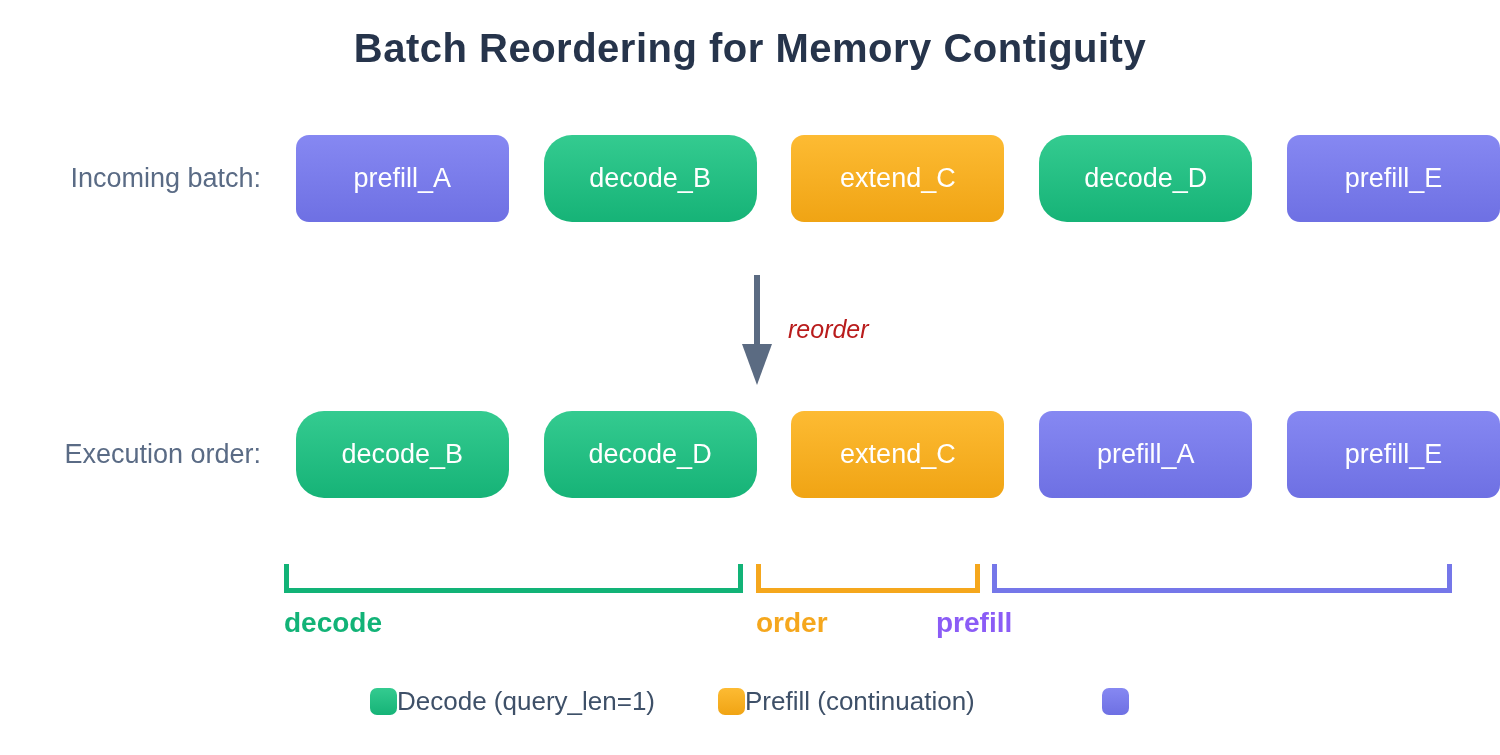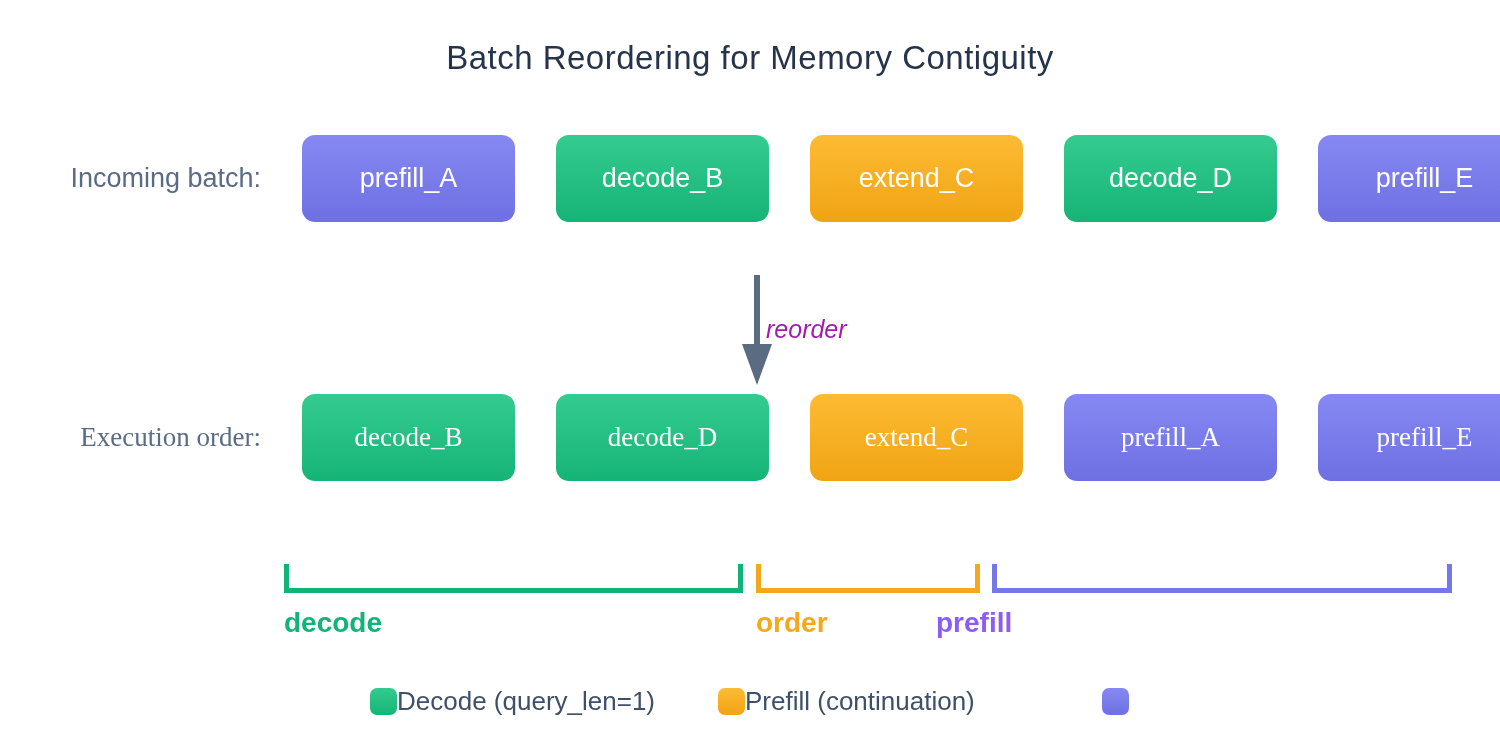--- a/index.html
+++ b/index.html
@@ -10,67 +10,67 @@
     background: #ffffff;
     font-family: "Liberation Sans", sans-serif;
     overflow: hidden;
   }
   .title {
     position: absolute;
     top: 26px;
     left: 0;
     width: 100%;
     text-align: center;
-    font-size: 33px;
-    font-weight: 400;
+    font-size: 40px;
+    font-weight: 700;
     color: #26344b;
     letter-spacing: 0.5px;
-    margin-top: 13px;
   }
   .batch-row {
     position: absolute;
     left: 0;
     width: 1500px;
     height: 87px;
     display: flex;
     align-items: center;
-    column-gap: 41px;
+    column-gap: 19px;
+    justify-content: space-between;
   }
   #row-incoming { top: 135px; }
-  #row-execution { top: 394px; font-family: Liberation Serif, serif; }
+  #row-execution { top: 411px; }
   .row-label {
     flex: none;
     width: 261px;
     text-align: right;
     font-size: 27px;
     color: #5a6b85;
   }
   .box {
     flex: none;
     width: 213px;
     height: 87px;
     border-radius: 13px;
     display: flex;
     align-items: center;
     justify-content: center;
     color: #ffffff;
     font-size: 27px;
   }
-  .bg-decode  { background: linear-gradient(180deg, #34cb90, #16b377); }
+  .bg-decode  { background: linear-gradient(180deg, #34cb90, #16b377); border-radius: 28px; }
   .bg-extend  { background: linear-gradient(180deg, #fdbb33, #f0a414); }
   .bg-prefill { background: linear-gradient(180deg, #8688f2, #6e70e3); }
 
   .arrow-svg { position: absolute; left: 720px; top: 268px; }
   .reorder-label {
     position: absolute;
-    left: 766px;
+    left: 788px;
     top: 315px;
     font-size: 25px;
     font-style: italic;
-    color: #a21caf;
+    color: #b91c1c;
   }
 
   .bracket {
     position: absolute;
     top: 564px;
     height: 24px;
     border-left: 5px solid;
     border-right: 5px solid;
     border-bottom: 5px solid;
   }

